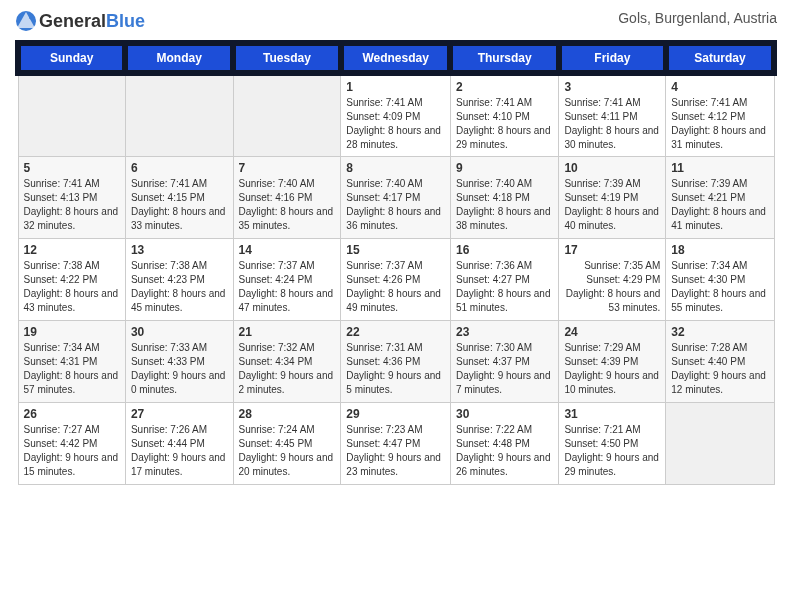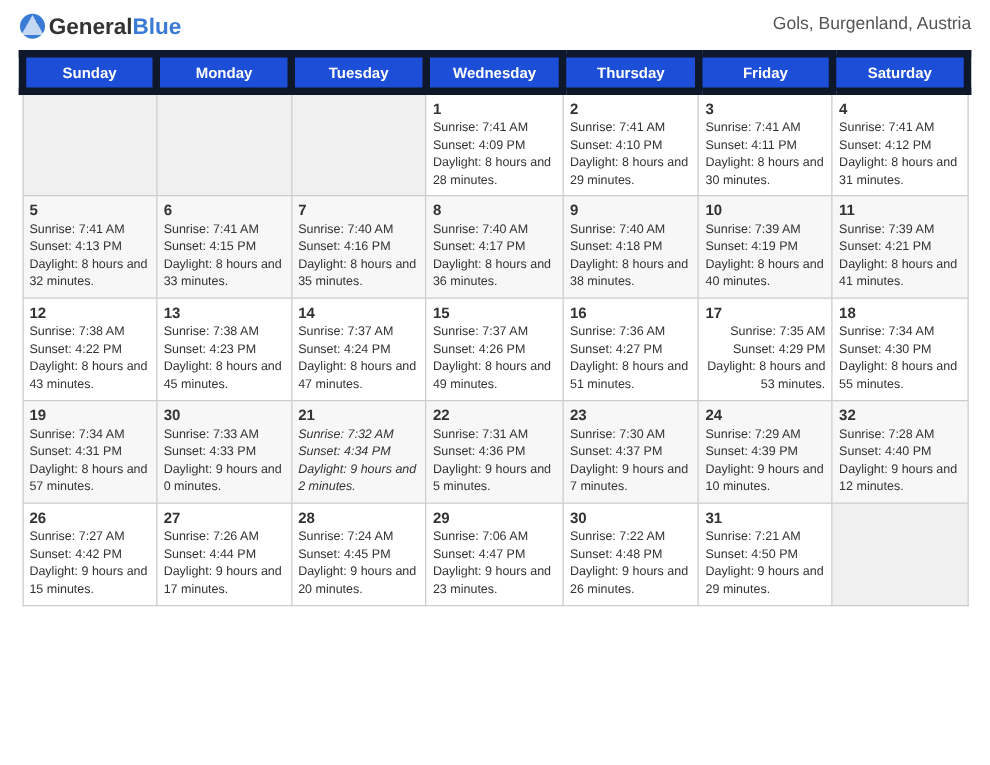--- a/index.html
+++ b/index.html
@@ -245,21 +245,21 @@
 Daylight: 8 hours and 57 minutes.</div>
           </td>
           <td>
             <span class="day-number">30</span>
             <div class="day-info" style="white-space: pre-line;">Sunrise: 7:33 AM
 Sunset: 4:33 PM
 Daylight: 9 hours and 0 minutes.</div>
           </td>
           <td>
             <span class="day-number">21</span>
-            <div class="day-info" style="white-space: pre-line; font-style: italic;">Sunrise: 7:32 AM
+            <div class="day-info" style="white-space: pre-line;">Sunrise: 7:32 AM
 Sunset: 4:34 PM
 Daylight: 9 hours and 2 minutes.</div>
           </td>
           <td>
             <span class="day-number">22</span>
             <div class="day-info" style="white-space: pre-line;">Sunrise: 7:31 AM
 Sunset: 4:36 PM
 Daylight: 9 hours and 5 minutes.</div>
           </td>
           <td>
@@ -295,21 +295,21 @@
 Daylight: 9 hours and 17 minutes.</div>
           </td>
           <td>
             <span class="day-number">28</span>
             <div class="day-info" style="white-space: pre-line;">Sunrise: 7:24 AM
 Sunset: 4:45 PM
 Daylight: 9 hours and 20 minutes.</div>
           </td>
           <td>
             <span class="day-number">29</span>
-            <div class="day-info" style="white-space: pre-line;">Sunrise: 7:06 AM
+            <div class="day-info" style="white-space: pre-line;">Sunrise: 7:23 AM
 Sunset: 4:47 PM
 Daylight: 9 hours and 23 minutes.</div>
           </td>
           <td>
             <span class="day-number">30</span>
             <div class="day-info" style="white-space: pre-line;">Sunrise: 7:22 AM
 Sunset: 4:48 PM
 Daylight: 9 hours and 26 minutes.</div>
           </td>
           <td>

